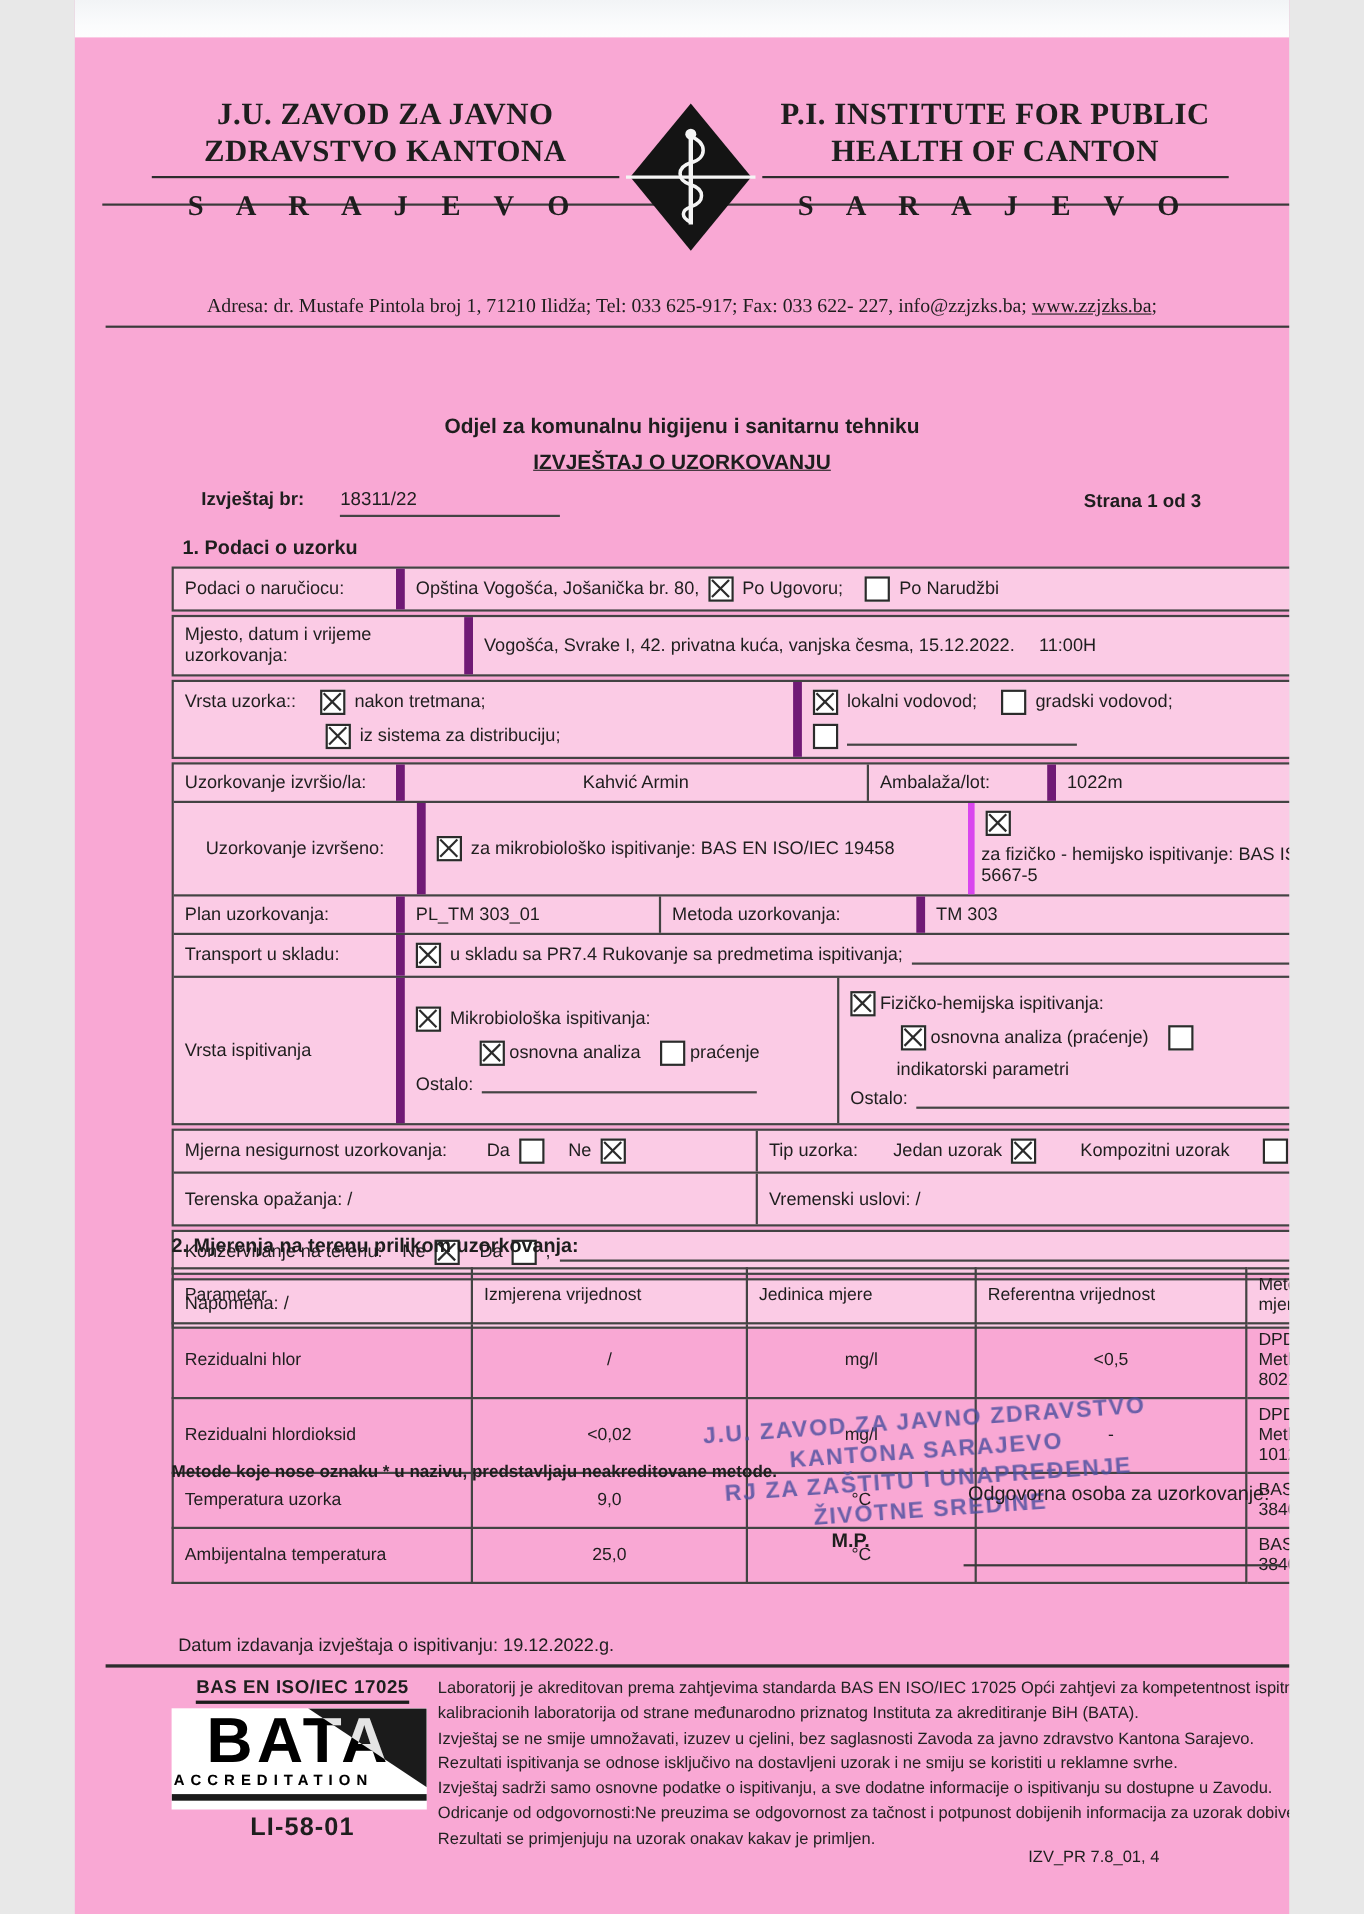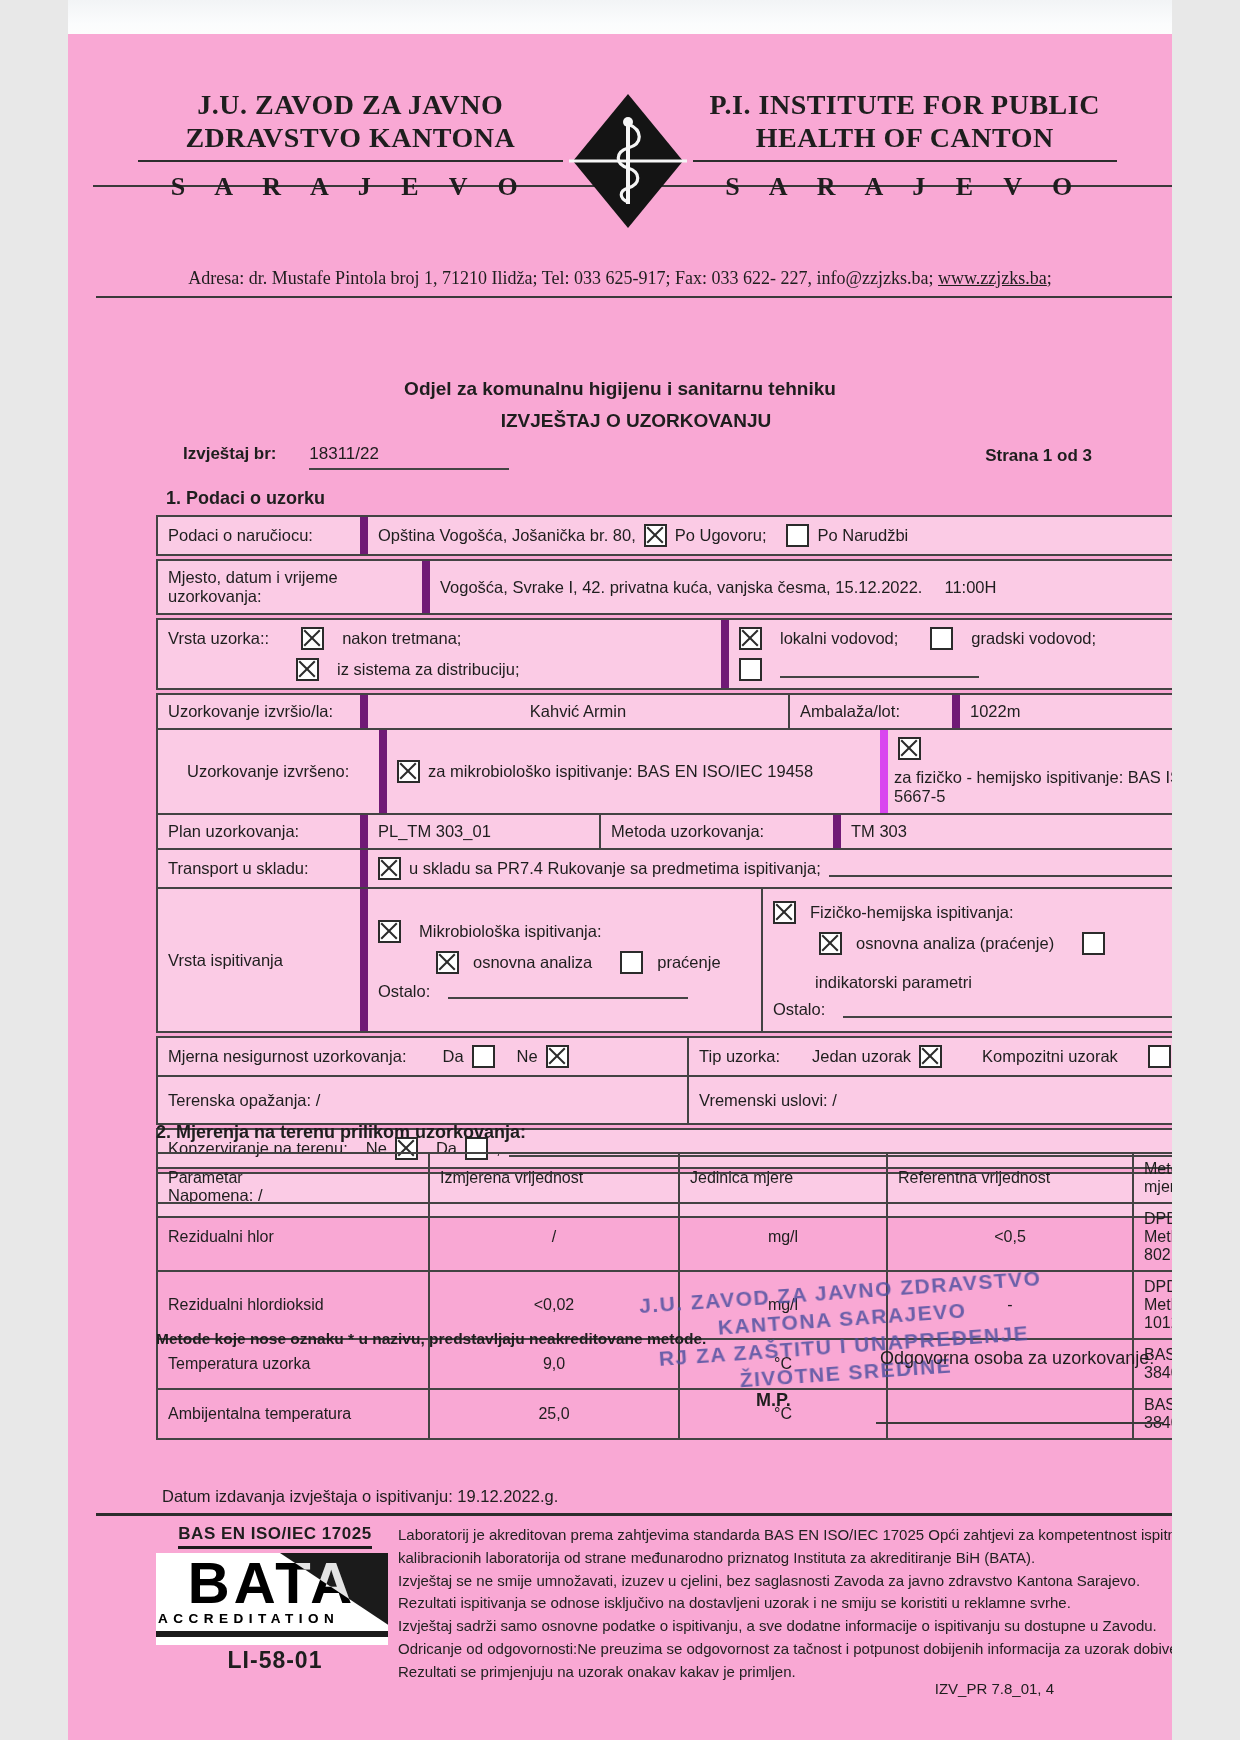--- a/index.html
+++ b/index.html
@@ -18,41 +18,41 @@
   .lh-logo{width:130px;flex:none;display:flex;justify-content:center;position:relative;top:4px;}
   .lh-rule{position:absolute;top:185px;left:25px;width:1190px;height:2px;background:#3a3a3a;z-index:0;}
   
   .address{position:absolute;top:268px;left:0;width:100%;text-align:center;
     font-family:"Liberation Serif","DejaVu Serif",serif;font-size:18px;}
   .address .ul{text-decoration:underline;}
   .hr1{position:absolute;top:296px;left:28px;width:1187px;height:2px;background:#3a3a3a;}
   
   .main-title{position:absolute;top:302px;left:0;width:100%;text-align:center;font-size:24px;font-weight:bold;letter-spacing:.3px;}
   .dept-title{position:absolute;top:378px;left:0;width:100%;text-align:center;font-size:19px;font-weight:bold;}
-  .sub-title{position:absolute;top:410px;left:16px;width:100%;text-align:center;font-size:19px;font-weight:bold;}
+  .sub-title{position:absolute;top:410px;left:0;width:100%;text-align:center;font-size:19px;font-weight:bold;text-decoration:underline;}
   
   .report-line{position:absolute;top:444px;left:115px;right:80px;font-size:17px;font-weight:bold;}
   .report-num{display:inline-block;min-width:200px;border-bottom:2px solid #444;margin-left:28px;font-weight:normal;padding-bottom:4px;}
   .page-info{position:absolute;right:0;top:2px;font-weight:bold;}
   .sec-heading{position:absolute;left:98px;font-size:18px;font-weight:bold;}
   
   .t1{position:absolute;top:515px;left:88px;width:1069px;font-size:16.5px;}
   .t1g{border:2px solid #434343;margin-bottom:3px;background:rgba(255,255,255,.4);}
   .t1row{display:flex;align-items:stretch;}
   .t1row + .t1row{border-top:2px solid #434343;}
   .cell{padding:7px 10px;display:flex;align-items:center;gap:8px;flex-wrap:wrap;}
   .lblc{flex:none;border-right:8px solid #701a75;}
   .grow{flex:1;min-width:0;}
   .cb{display:inline-block;width:19px;height:19px;border:2px solid #2b2b2b;position:relative;flex:none;background:#fff;}
   .cb.checked::before,.cb.checked::after{content:"";position:absolute;left:-2px;top:8px;width:22px;height:2px;background:#2b2b2b;}
   .cb.checked::before{transform:rotate(45deg);}
   .cb.checked::after{transform:rotate(-45deg);}
   .fill-line{flex:1;border-bottom:2px solid #444;height:14px;min-width:40px;}
   .stack{display:flex;flex-direction:column;gap:8px;justify-content:center;}
-  .inline{display:flex;align-items:center;gap:18px;flex-wrap:wrap;}
+  .inline{display:flex;align-items:center;gap:8px;flex-wrap:wrap;}
   
   .t2{position:absolute;top:1152px;left:88px;width:1069px;border:2px solid #434343;font-size:16px;border-collapse:collapse;}
   .t2 td{border:2px solid #434343;padding:6px 10px;height:22px;}
   .t2 .c{text-align:center;}
   .note{position:absolute;top:1330px;left:88px;font-size:15.5px;font-weight:bold;}
   
   .stamp{position:absolute;top:1278px;left:455px;width:640px;transform:rotate(-4deg);
     text-align:center;font-weight:bold;font-size:21px;line-height:27px;letter-spacing:1.5px;
     filter:blur(.3px);pointer-events:none;}
   .mp{position:absolute;top:1390px;left:688px;font-size:18px;font-weight:bold;}
@@ -182,21 +182,21 @@
 
     <div class="t1g">
       <div class="t1row">
         <div class="cell lblc" style="width:182px;">Uzorkovanje izvršio/la:</div>
         <div class="cell" style="width:400px;border-right:2px solid #434343;justify-content:center;">Kahvić Armin</div>
         <div class="cell lblc" style="width:142px;">Ambalaža/lot:</div>
         <div class="cell grow">1022m</div>
       </div>
       <div class="t1row">
         <div class="cell lblc" style="width:182px;padding-left:29px;">Uzorkovanje izvršeno:</div>
-        <div class="cell" style="width:473px;border-right:8px solid #d946ef;">
+        <div class="cell" style="width:473px;border-right:6px solid #d946ef;">
           <span class="cb checked"></span>
           <span>za mikrobiološko ispitivanje: BAS EN ISO/IEC 19458</span>
         </div>
         <div class="cell grow">
           <span class="cb checked"></span>
           <span style="margin-left:-4px;">za fizičko - hemijsko ispitivanje: BAS ISO 5667-5</span>
         </div>
       </div>
       <div class="t1row">
         <div class="cell lblc" style="width:182px;">Plan uzorkovanja:</div>

